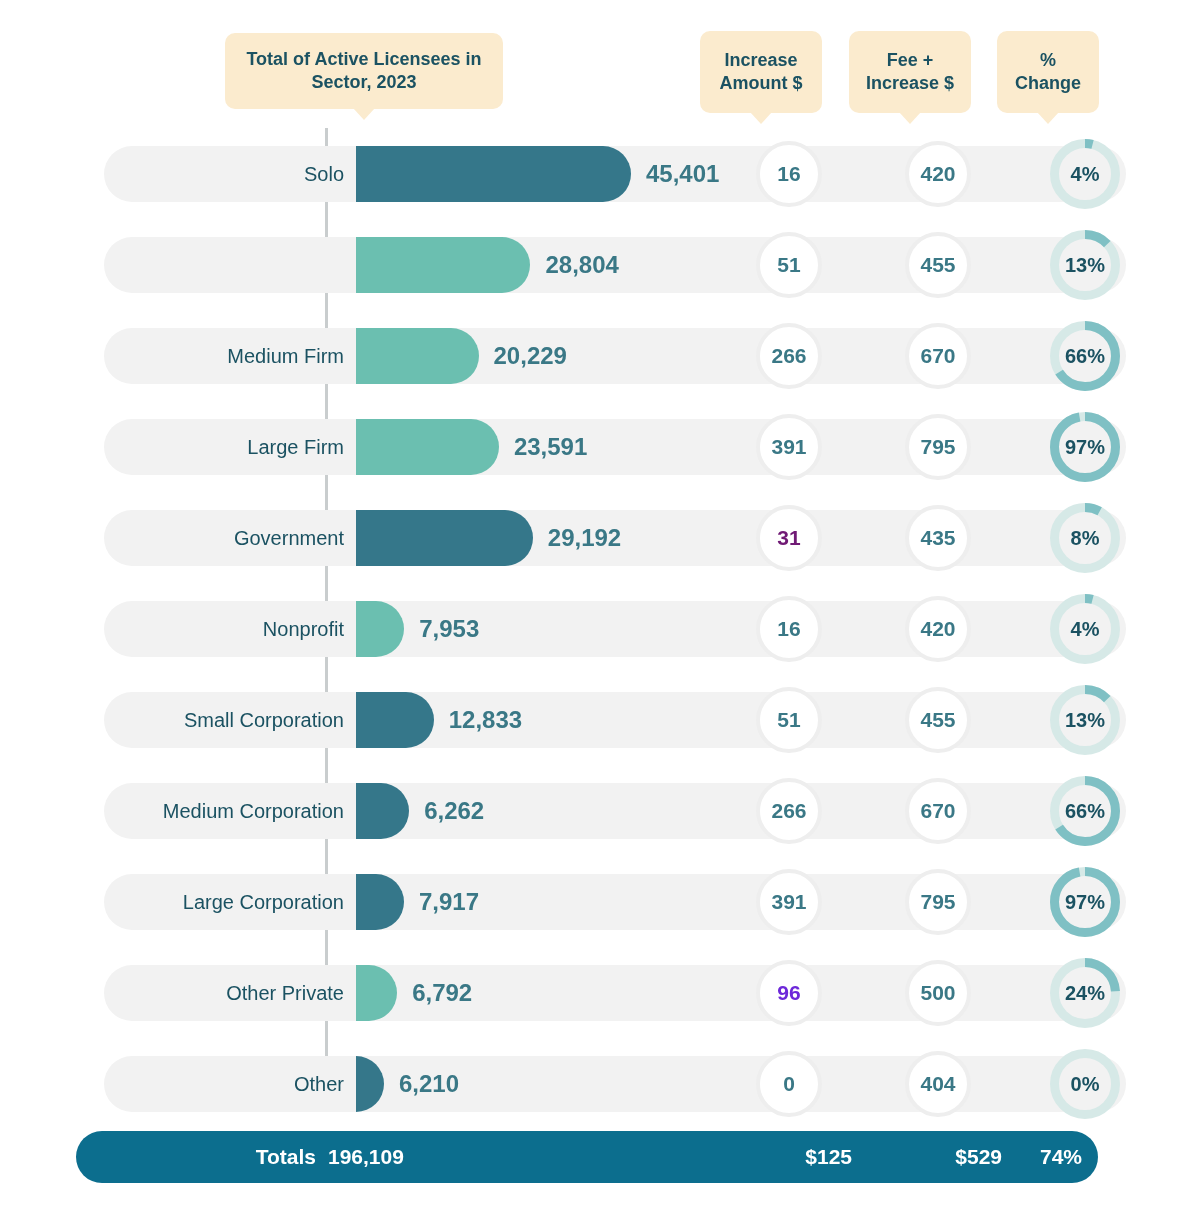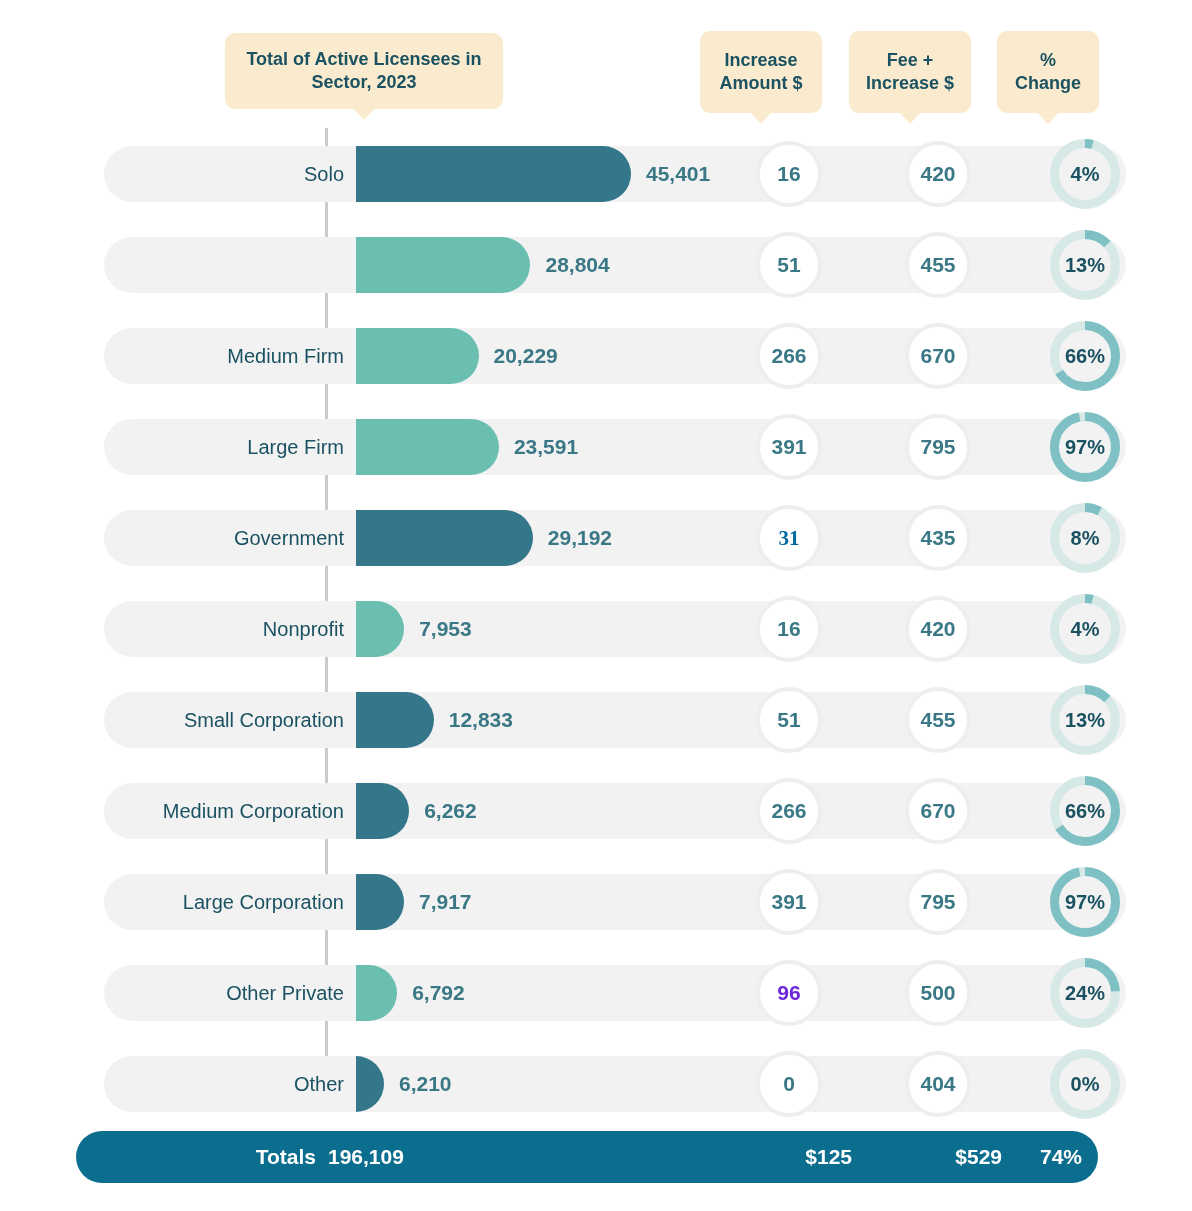--- a/index.html
+++ b/index.html
@@ -112,21 +112,21 @@
     border-radius: 0 28px 28px 0;
   }
 
   .bar-value {
     position: absolute;
     top: 16px;
     height: 56px;
     display: flex;
     align-items: center;
     color: #3A7886;
-    font-size: 21px;
+    font-size: 24px;
     font-weight: bold;
     white-space: nowrap;
   }
 
   .circle-cell {
     position: absolute;
     top: 11px;
     width: 66px;
     height: 66px;
     border-radius: 50%;
@@ -278,21 +278,21 @@
             <circle cx="35" cy="35" r="30.5" fill="none" stroke="#7FC0C4" stroke-width="9" stroke-dasharray="185.88803731290807 191.63715186897738" transform="rotate(-90 35 35)"></circle>
           </svg>
           <div class="donut-text" style="color: rgb(27, 82, 98);">97%</div>
         </div>
       </div>
       <div class="row">
         <div class="track" style="background: rgb(242, 242, 242);"></div>
         <div class="row-label" style="color: rgb(27, 82, 98);">Government</div>
         <div class="bar" style="width: 176.82px; background: rgb(53, 119, 138);"></div>
         <div class="bar-value" style="left: 519.82px; color: rgb(58, 120, 134);">29,192</div>
-        <div class="circle-cell cell-inc" style="color: #0369a1; font-family: Liberation Serif, serif;">31</div>
+        <div class="circle-cell cell-inc" style="color: #701a75;">31</div>
         <div class="circle-cell cell-fee" style="color: rgb(58, 120, 134);">435</div>
         <div class="donut">
           <svg width="70" height="70" viewBox="0 0 70 70">
             <circle cx="35" cy="35" r="30.5" fill="none" stroke="#D6E9E7" stroke-width="9"></circle>
             <circle cx="35" cy="35" r="30.5" fill="none" stroke="#7FC0C4" stroke-width="9" stroke-dasharray="15.33097214951819 191.63715186897738" transform="rotate(-90 35 35)"></circle>
           </svg>
           <div class="donut-text" style="color: rgb(27, 82, 98);">8%</div>
         </div>
       </div>
       <div class="row">

